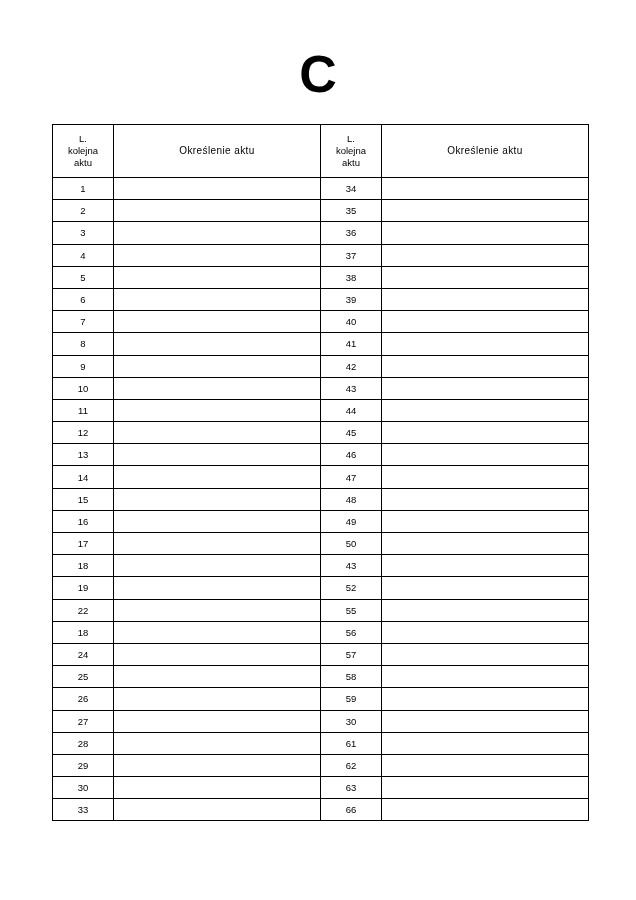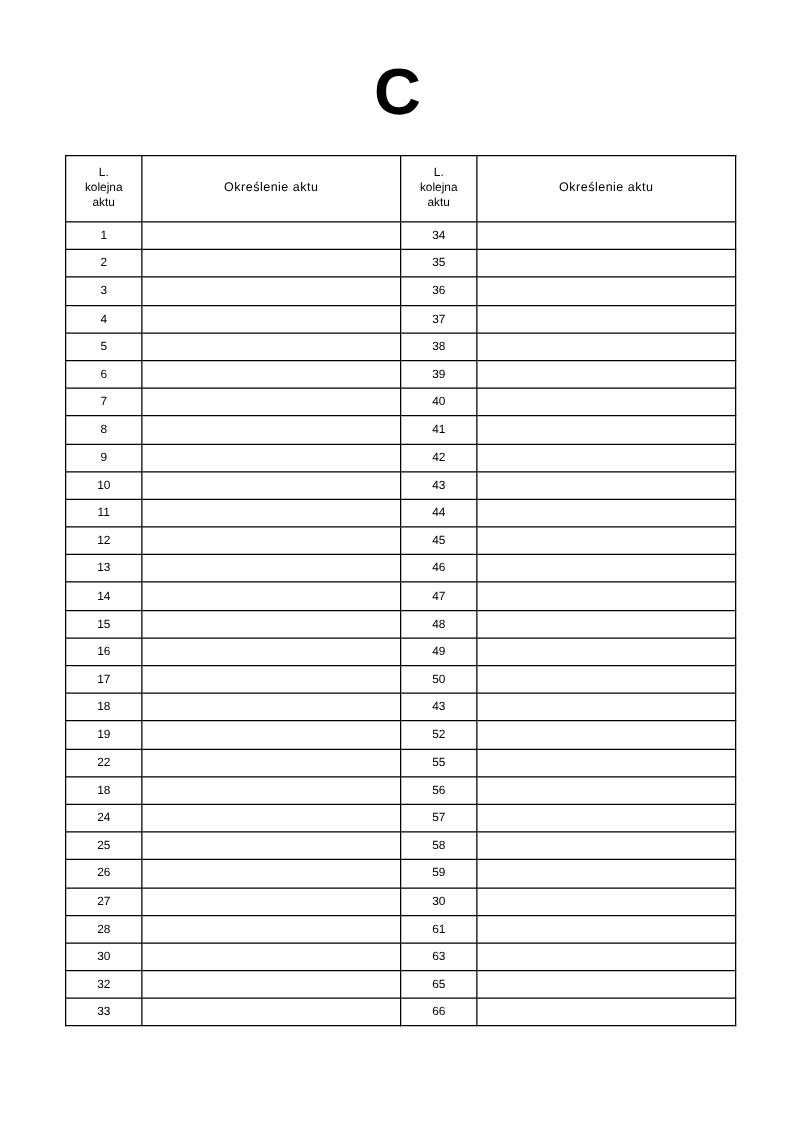--- a/index.html
+++ b/index.html
@@ -252,29 +252,29 @@
             <td class="num">30</td>
             <td class="desc"></td>
           </tr>
           <tr>
             <td class="num">28</td>
             <td class="desc"></td>
             <td class="num">61</td>
             <td class="desc"></td>
           </tr>
           <tr>
+            <td class="num">29</td>
+            <td class="desc"></td>
+            <td class="num">62</td>
+            <td class="desc"></td>
+          </tr>
+          <tr>
             <td class="num">30</td>
             <td class="desc"></td>
             <td class="num">63</td>
-            <td class="desc"></td>
-          </tr>
-          <tr>
-            <td class="num">32</td>
-            <td class="desc"></td>
-            <td class="num">65</td>
             <td class="desc"></td>
           </tr>
           <tr>
             <td class="num">33</td>
             <td class="desc"></td>
             <td class="num">66</td>
             <td class="desc"></td>
           </tr>
         </tbody>
     </table>

